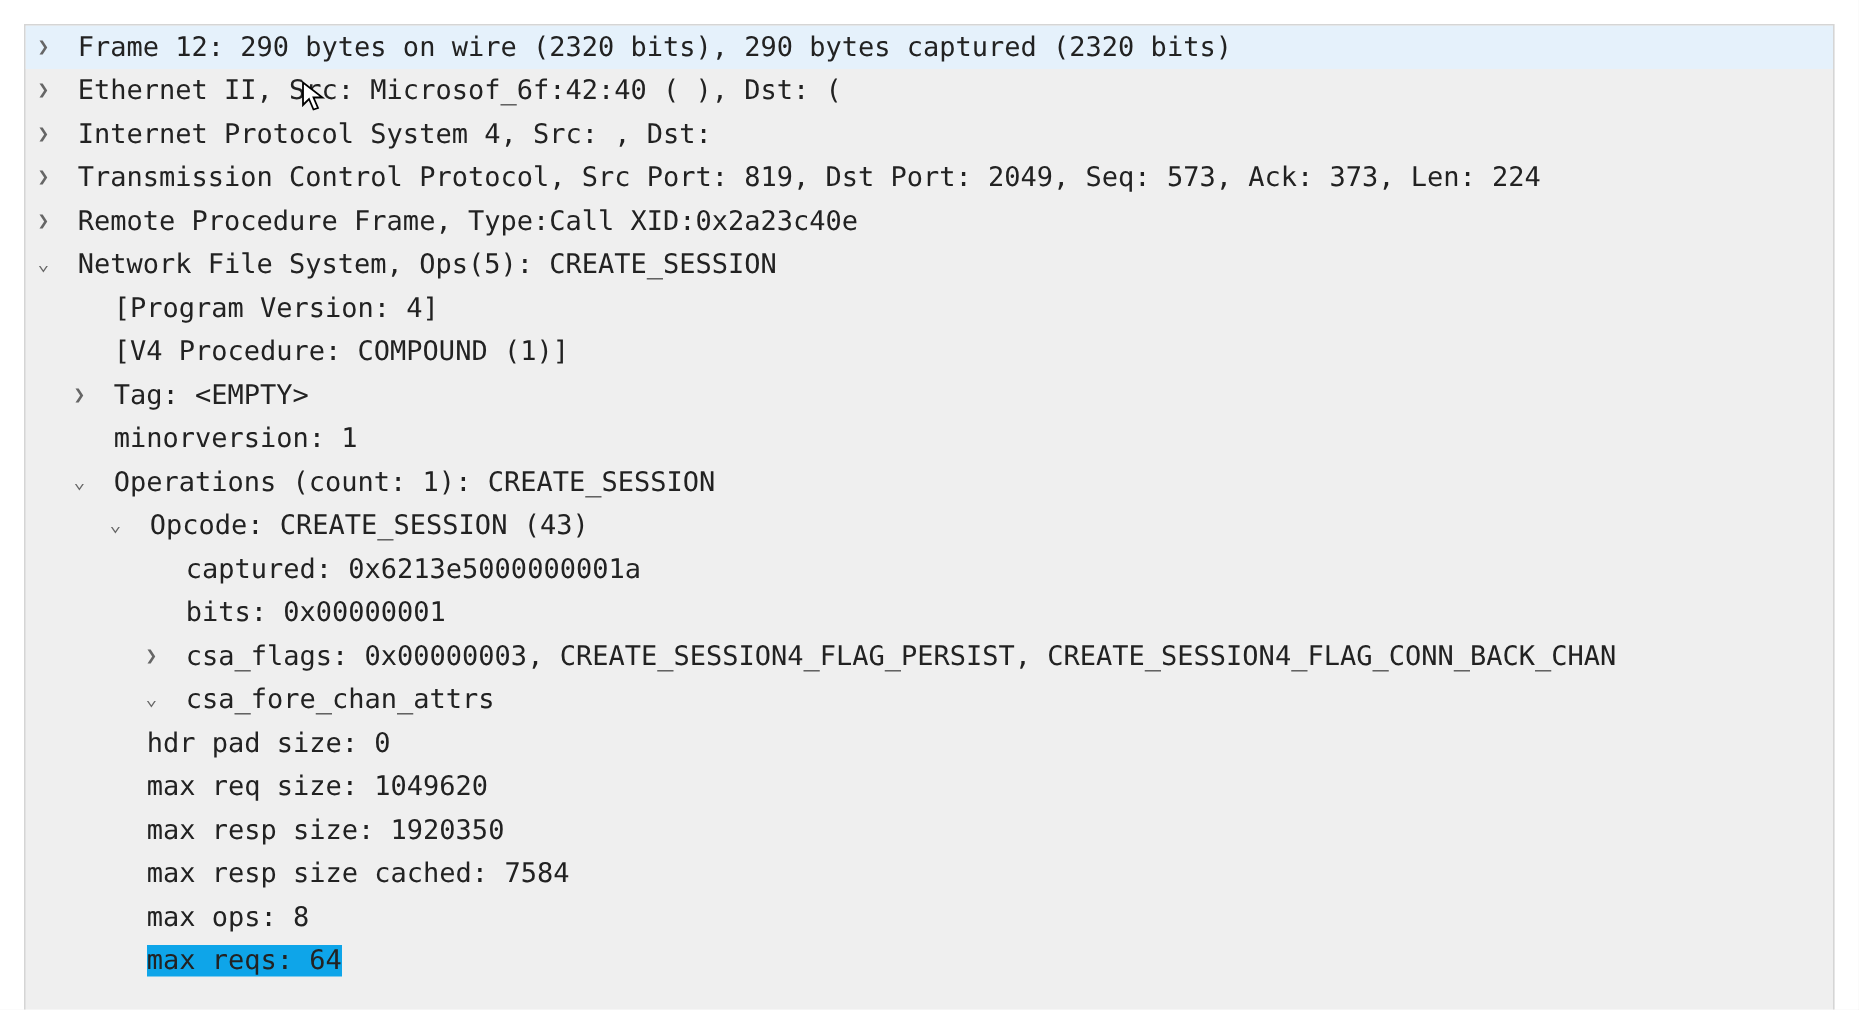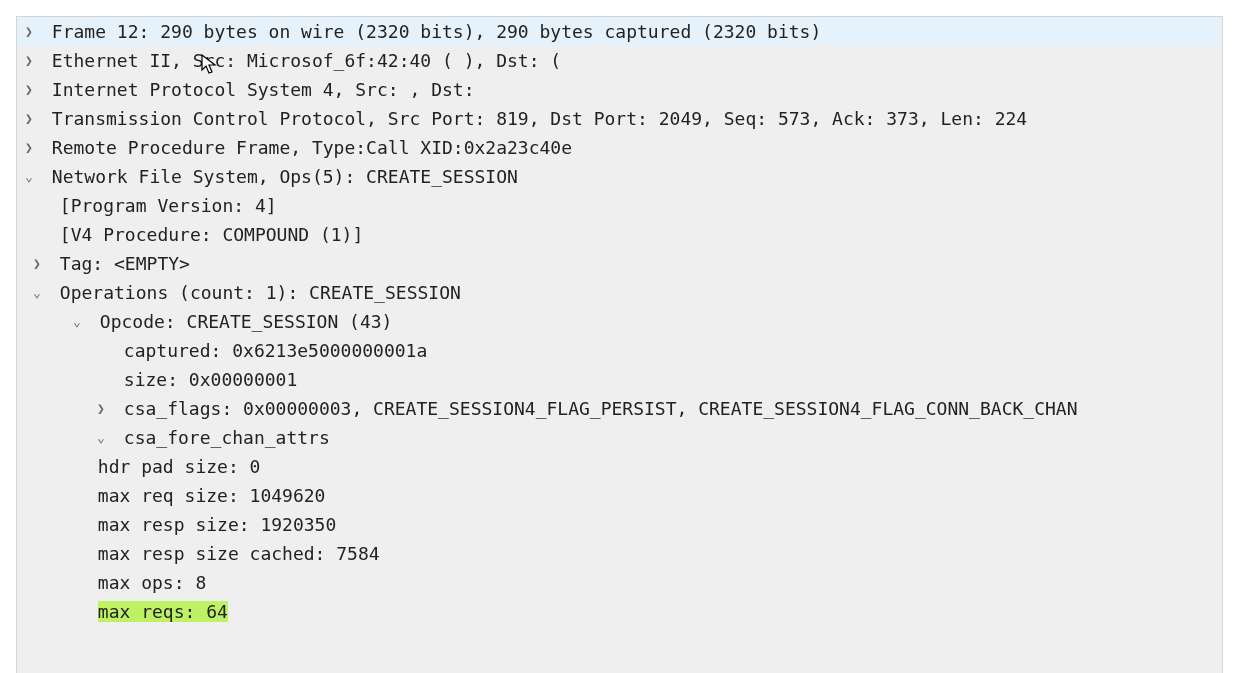--- a/index.html
+++ b/index.html
@@ -39,24 +39,24 @@
   }
   .spacer {
     display: inline-block;
     width: 24px;
   }
   .txt { display: inline; }
   .row.sel {
     background: #e5f1fb;
   }
   .hl {
-    background: #bef264;
+    background: #0ea5e9;
   }
   .ind0 { padding-left: 0px; }
-  .ind1 { padding-left: 8px; }
+  .ind1 { padding-left: 24px; }
   .ind2 { padding-left: 48px; }
   .ind3 { padding-left: 72px; }
   .ind4 { padding-left: 46px; }
   .cursor {
     position: absolute;
     left: 184px;
     top: 37px;
     width: 16px;
     height: 22px;
     pointer-events: none;
@@ -105,39 +105,43 @@
   <div class="row ind1">
     <span class="spacer"></span>
     <span class="txt">[V4 Procedure: COMPOUND (1)]</span>
   </div>
 
   <div class="row ind1">
     <span class="toggle">❯</span>
     <span class="txt">Tag: &lt;EMPTY&gt;</span>
   </div>
 
+  <div class="row ind1">
+    <span class="spacer"></span>
+    <span class="txt">minorversion: 1</span>
+  </div>
 
   <div class="row ind1">
     <span class="toggle">⌄</span>
     <span class="txt">Operations (count: 1): CREATE_SESSION</span>
   </div>
 
   <div class="row ind2">
     <span class="toggle">⌄</span>
     <span class="txt">Opcode: CREATE_SESSION (43)</span>
   </div>
 
   <div class="row ind3">
     <span class="spacer"></span>
     <span class="txt">captured: 0x6213e5000000001a</span>
   </div>
 
   <div class="row ind3">
     <span class="spacer"></span>
-    <span class="txt">size: 0x00000001</span>
+    <span class="txt">bits: 0x00000001</span>
   </div>
 
   <div class="row ind3">
     <span class="toggle">❯</span>
     <span class="txt">csa_flags: 0x00000003, CREATE_SESSION4_FLAG_PERSIST, CREATE_SESSION4_FLAG_CONN_BACK_CHAN</span>
   </div>
 
   <div class="row ind3">
     <span class="toggle">⌄</span>
     <span class="txt">csa_fore_chan_attrs</span>

